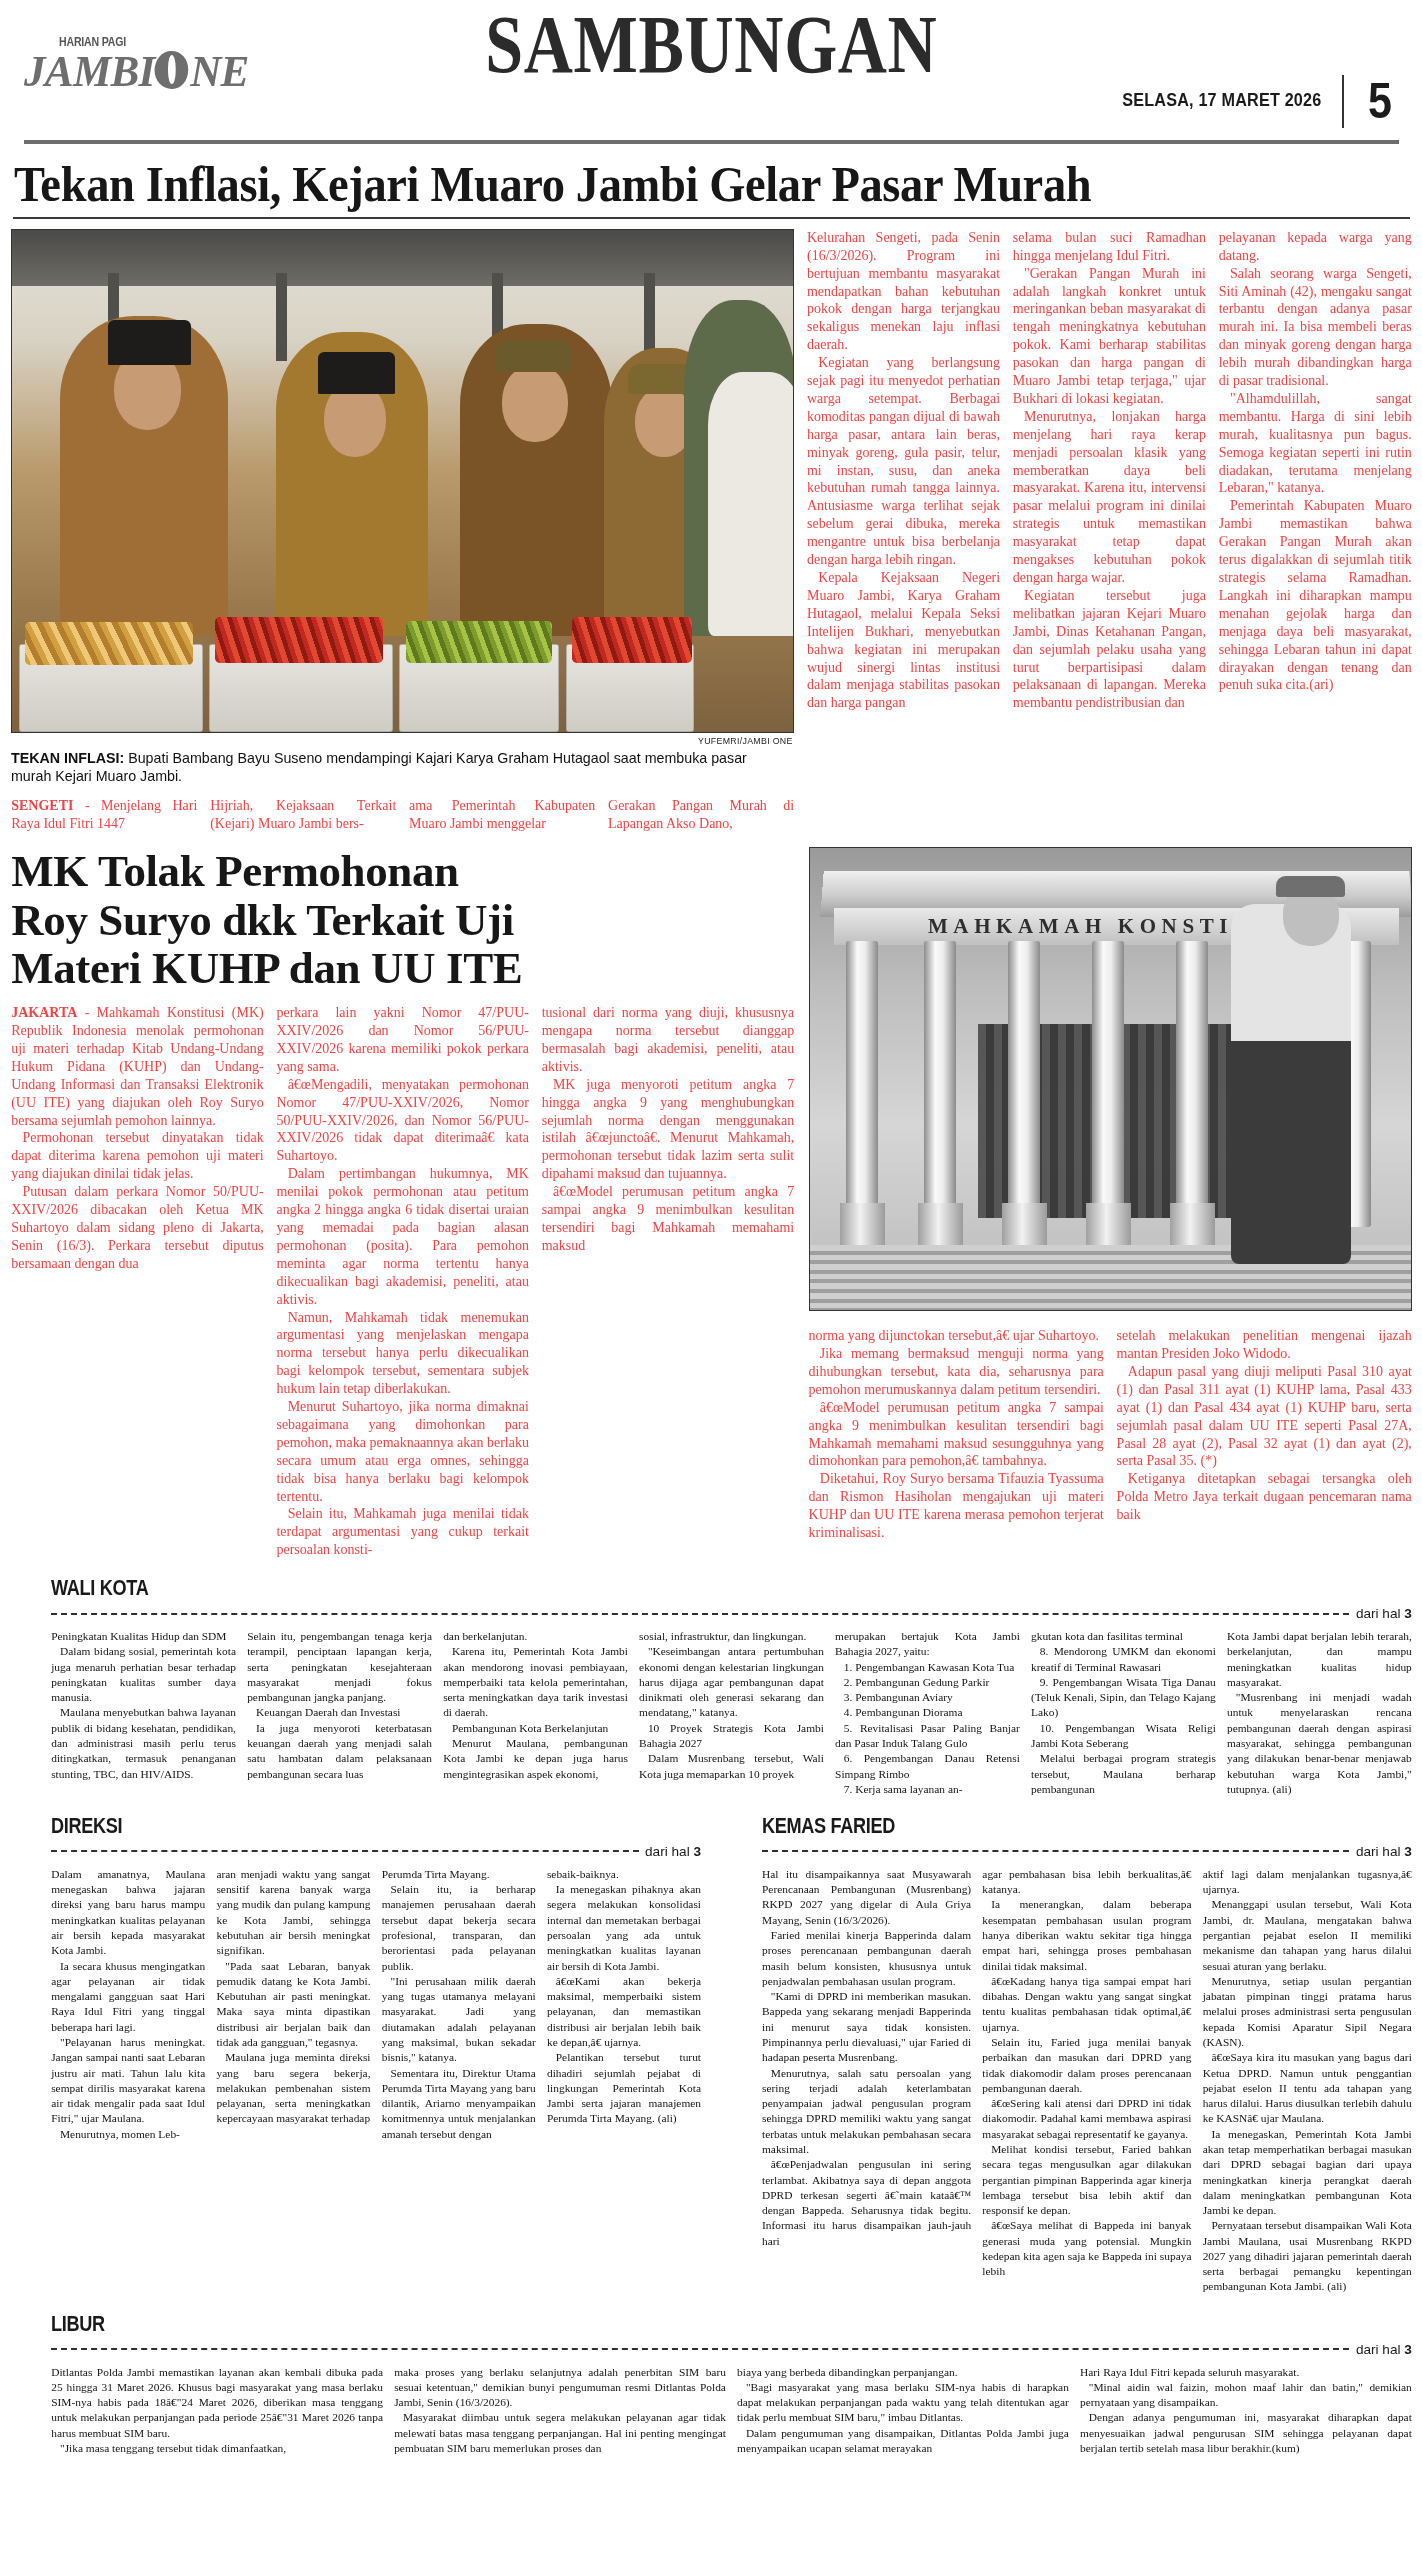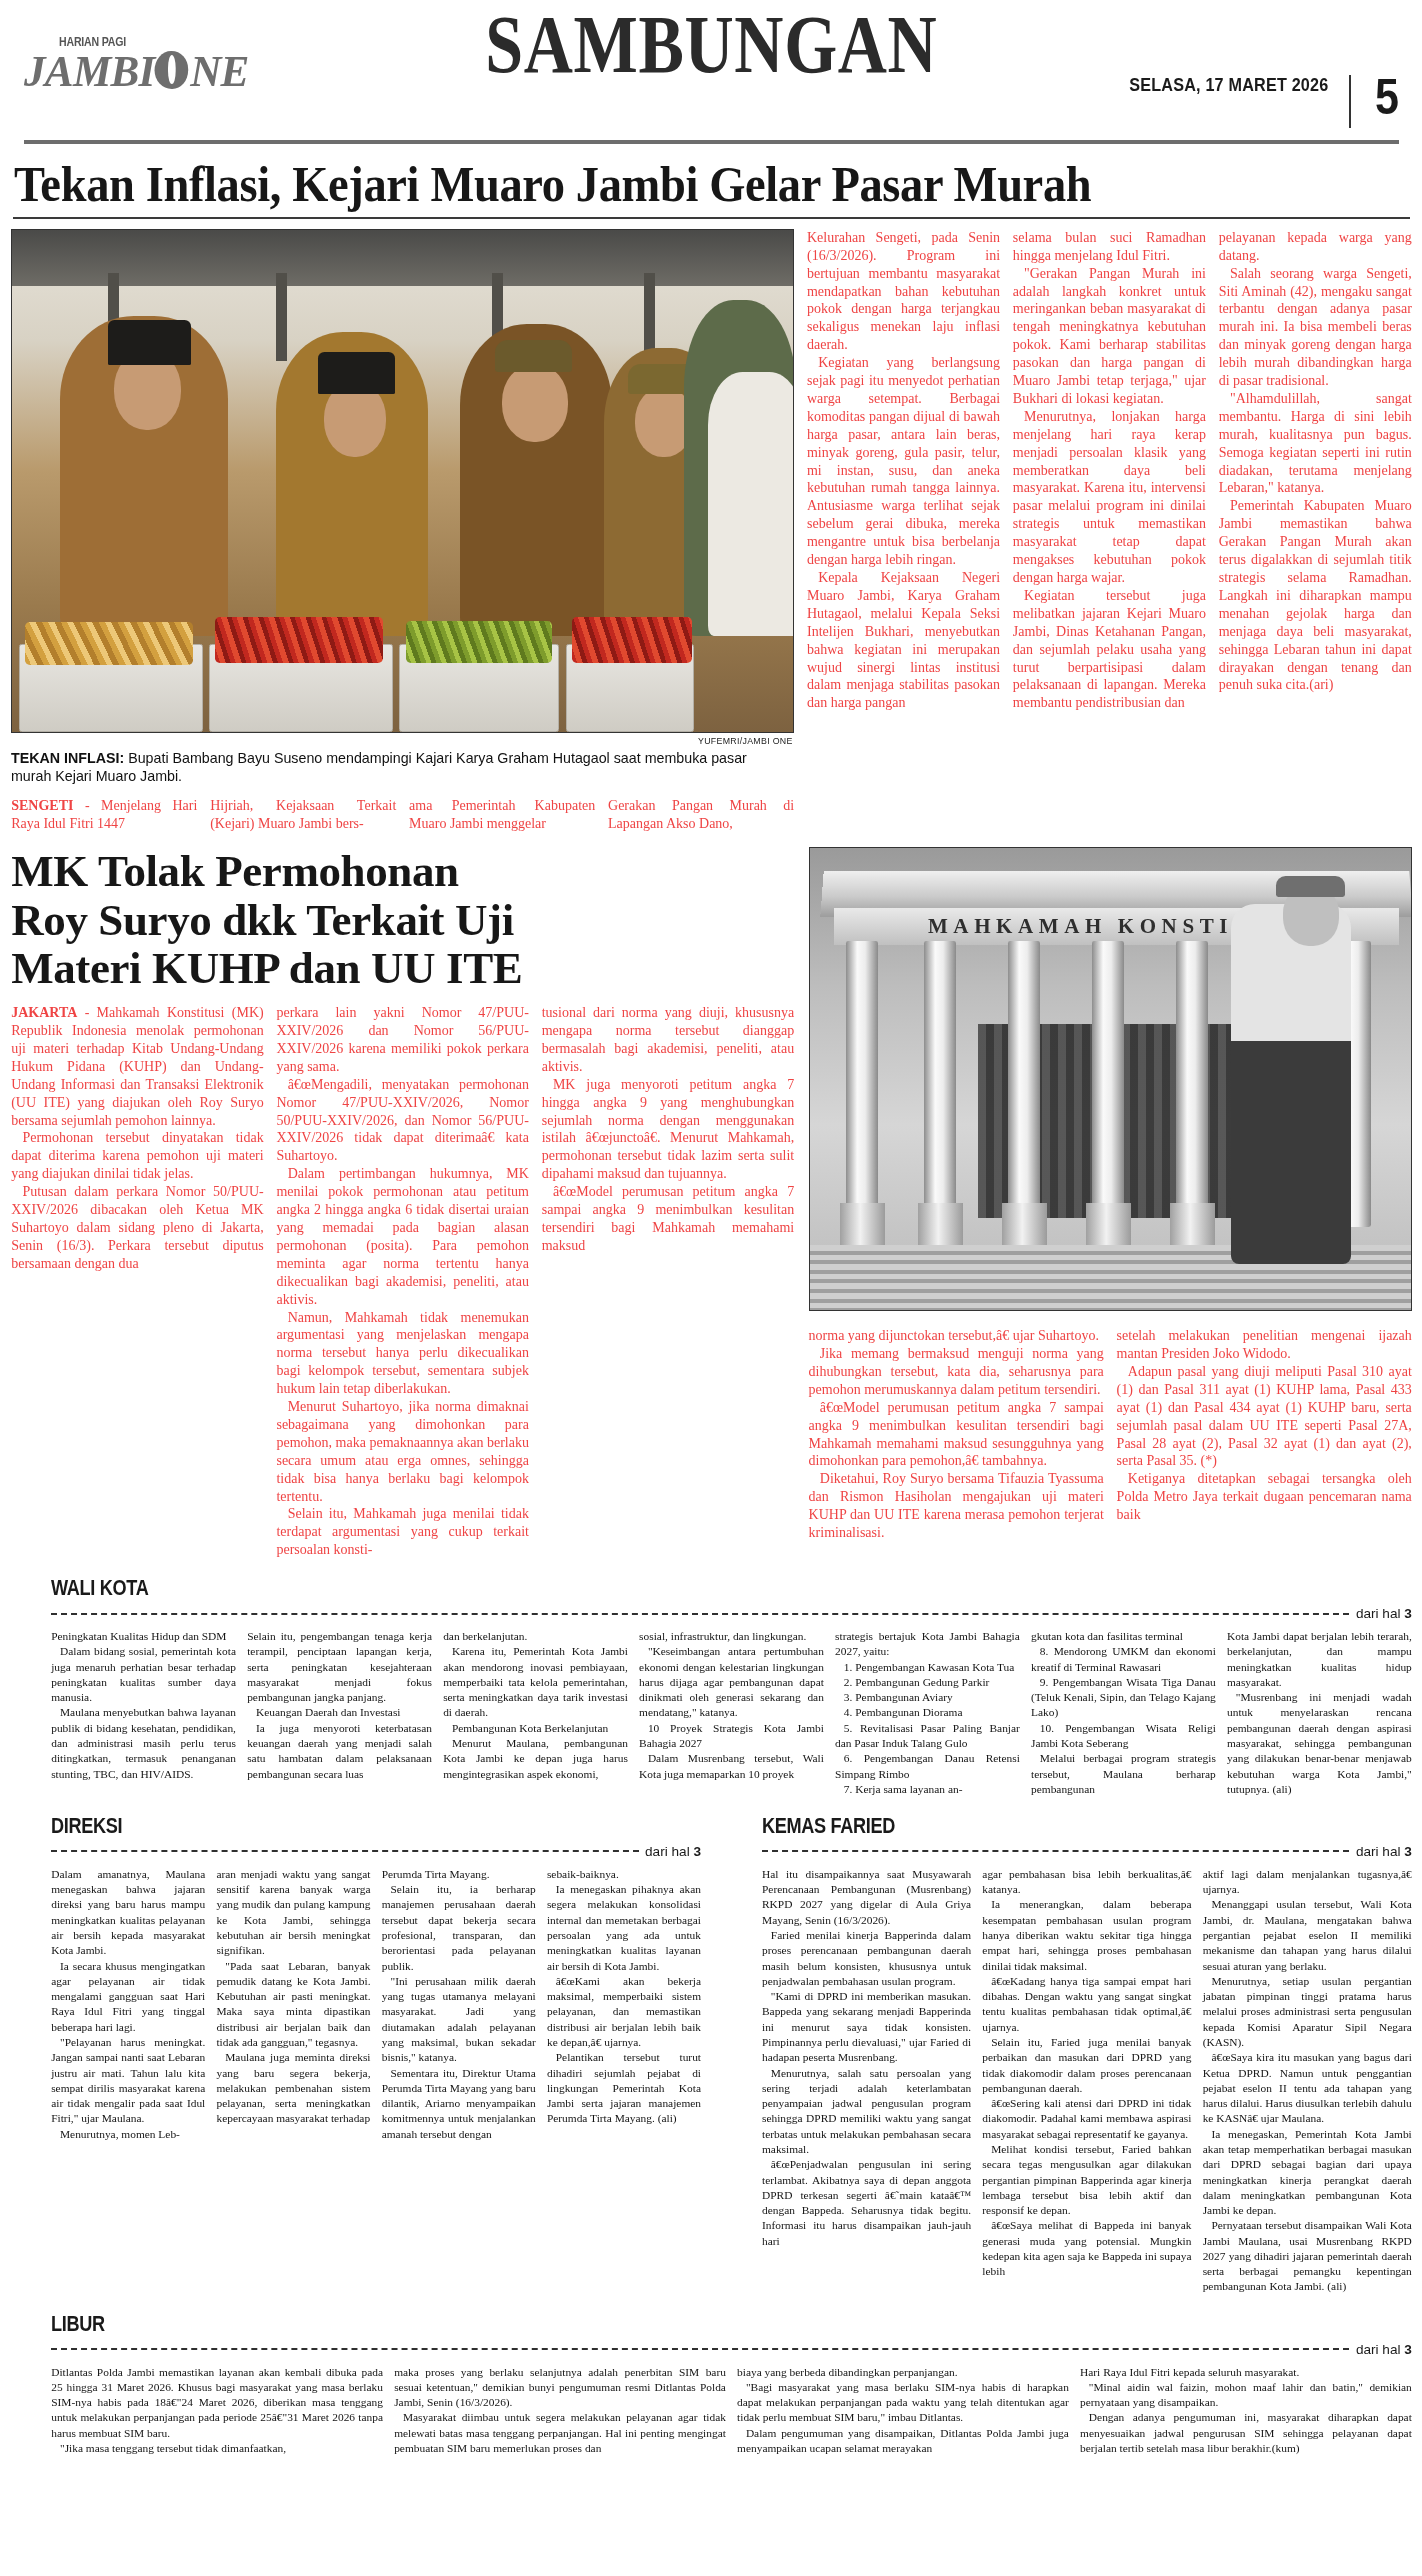--- a/index.html
+++ b/index.html
@@ -83,24 +83,24 @@
   }
   .logo-o .inner {
     position: absolute;
     left: 13.6px; top: 6.4px;
     width: 8.8px; height: 29px;
     background: #fff;
     border-radius: 50%;
   }
   .mast-right {
     position: absolute;
-    right: 13px;
+    right: 20px;
     bottom: 17.6px;
     display: flex;
-    align-items: flex-start;
+    align-items: center;
     gap: 20px;
   }
   .mast-date {
     font-family: "Liberation Sans", sans-serif;
     font-weight: bold;
     font-size: 17.6px;
     letter-spacing: 0.2px;
     transform: scaleX(0.92);
     transform-origin: right bottom;
     color: #1b1b1b;
@@ -543,21 +543,21 @@
             <p class="">Pembangunan Kota Berkelanjutan</p>
             <p class="">Menurut Maulana, pembangunan Kota Jambi ke depan juga harus mengintegrasikan aspek ekonomi,</p>
           </div>
           <div class="small-col">
             <p class="noind">sosial, infrastruktur, dan lingkungan.</p>
             <p class="">"Keseimbangan antara pertumbuhan ekonomi dengan kelestarian lingkungan harus dijaga agar pembangunan dapat dinikmati oleh generasi sekarang dan mendatang," katanya.</p>
             <p class="">10 Proyek Strategis Kota Jambi Bahagia 2027</p>
             <p class="">Dalam Musrenbang tersebut, Wali Kota juga memaparkan 10 proyek</p>
           </div>
           <div class="small-col">
-            <p class="noind">strategis bertajuk Kota Jambi Bahagia 2027, yaitu:</p>
+            <p class="noind">merupakan bertajuk Kota Jambi Bahagia 2027, yaitu:</p>
             <p class="">1. Pengembangan Kawasan Kota Tua</p>
             <p class="">2. Pembangunan Gedung Parkir</p>
             <p class="">3. Pembangunan Aviary</p>
             <p class="">4. Pembangunan Diorama</p>
             <p class="">5. Revitalisasi Pasar Paling Banjar dan Pasar Induk Talang Gulo</p>
             <p class="">6. Pengembangan Danau Retensi Simpang Rimbo</p>
             <p class="">7. Kerja sama layanan an-</p>
           </div>
           <div class="small-col">
             <p class="noind">gkutan kota dan fasilitas terminal</p>

